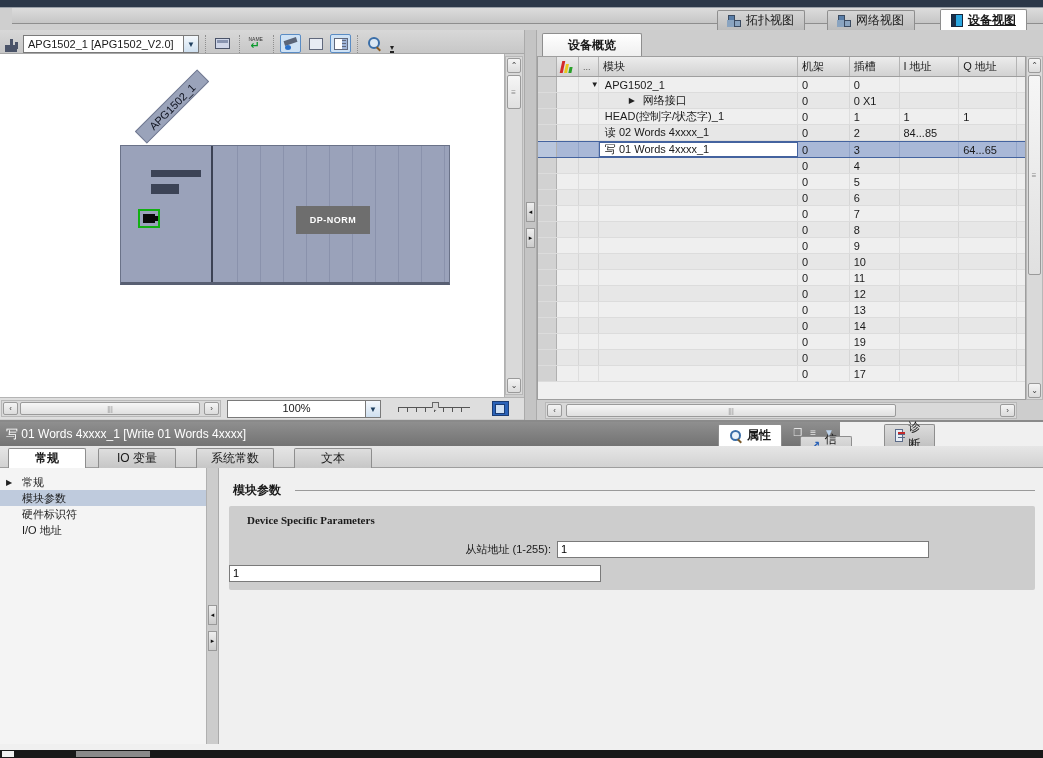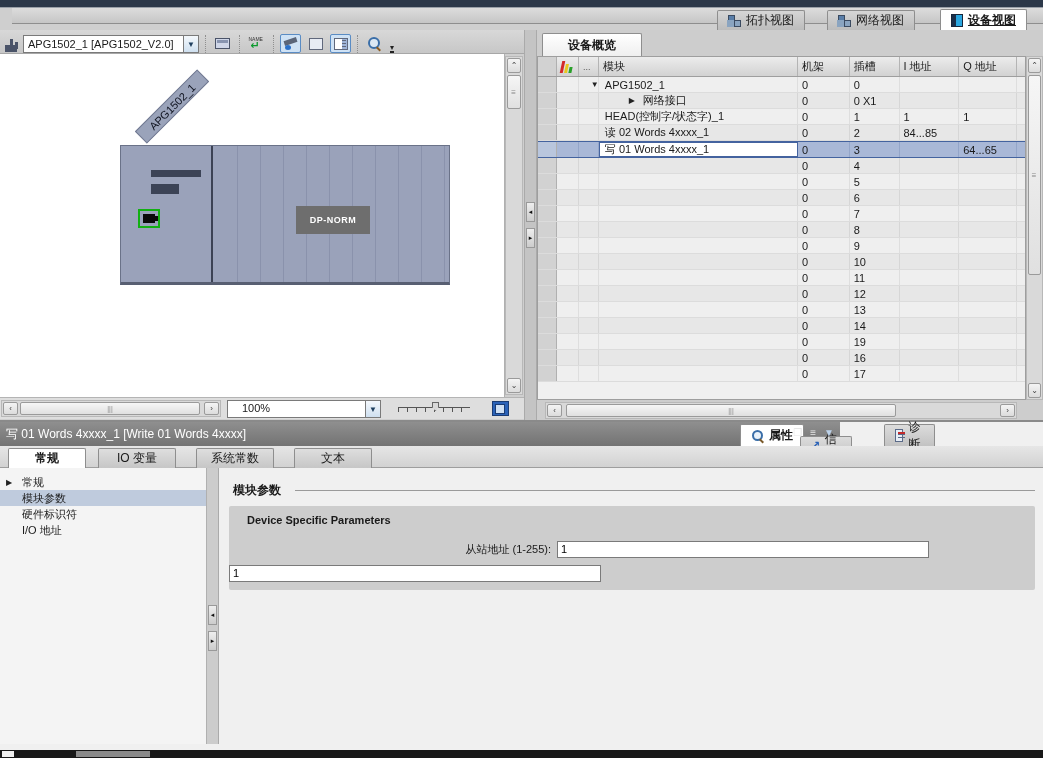--- a/index.html
+++ b/index.html
@@ -71,21 +71,21 @@
   .sb-h-thumb { position:absolute; top:1px; bottom:1px; background:linear-gradient(#f6f6f6,#e0e0e0); border:1px solid #9a9a9a; border-radius:2px; display:flex; align-items:center; justify-content:center; color:#888; font-size:7px; }
 
   
   #cv-split { left:524px; top:30px; width:13px; height:390px; background:#c4c4c4; border-left:1px solid #aaa; border-right:1px solid #aaa; }
   .split-btn { position:absolute; left:1px; width:9px; height:20px; background:linear-gradient(#eee,#ccc); border:1px solid #999; font-size:7px; color:#111; display:flex; align-items:center; justify-content:center; }
 
   
   #cv-bottom { left:0; top:397px; width:524px; height:22px; background:#dedede; border-top:1px solid #b4b4b4; }
   #cv-hscroll { position:absolute; left:1px; top:2px; width:220px; height:17px; background:#d9d9d9; border:1px solid #b8b8b8; }
   #zoom-combo { position:absolute; left:227px; top:2px; width:154px; height:18px; background:#fff; border:1px solid #7a7a7a; display:flex; }
-  #zoom-combo .cb-text { flex:1; padding:1px 14px; }
+  #zoom-combo .cb-text { flex:1; padding:1px 20px;text-align:center; }
   .ruler { position:absolute; left:398px; top:9px; width:72px; height:5px; border-top:1px solid #555;
            background:repeating-linear-gradient(90deg,#555 0 1px,transparent 1px 9px); }
   .ruler-thumb { position:absolute; left:432px; top:4px; width:7px; height:9px; background:#d8d8d8; border:1px solid #666; clip-path:polygon(0 0,100% 0,100% 55%,50% 100%,0 55%); }
   .ico-fit { position:absolute; left:492px; top:3px; width:17px; height:15px; background:#2a62b8; border:1px solid #1a3c74; }
   .ico-fit:before{content:"";position:absolute;left:2px;top:2px;width:8px;height:8px;background:#cfe0f4;border:1px solid #1a3c74;}
 
   
   #ovpane { left:537px; top:30px; width:506px; height:390px; background:#cdcdcd; }
   #ov-tab { position:absolute; left:5px; top:3px; width:100px; height:23px; background:linear-gradient(#fff,#efefef); border:1px solid #8e8e8e; border-bottom:none; border-radius:2px 2px 0 0; display:flex; align-items:center; justify-content:center; font-weight:bold; font-size:12px; }
   #ov-table { position:absolute; left:0; top:26px; width:489px; height:344px; background:#f0f0f0; border:1px solid #9e9e9e; overflow:hidden; }
@@ -146,21 +146,21 @@
   #prop-tree { position:absolute; left:0; top:46px; width:207px; height:276px; background:#f4f4f4; border-right:1px solid #b0b0b0; padding-top:6px; }
   .tree-item { height:16px; display:flex; align-items:center; padding-left:22px; font-size:11px; position:relative; white-space:nowrap; }
   .tree-item .expander { position:absolute; left:6px; }
   .tree-item.selected { background:#bfcbdd; }
   #tree-split { position:absolute; left:207px; top:46px; width:12px; height:276px; background:#cccccc; border-right:1px solid #aaa; }
 
   #prop-content { position:absolute; left:219px; top:46px; width:824px; height:276px; background:#f0f0f0; overflow:hidden; }
   .section-title { position:absolute; left:14px; top:14px; font-size:12px; font-weight:bold; white-space:nowrap; }
   .section-rule { position:absolute; left:76px; top:22px; right:8px; border-top:1px solid #9a9a9a; }
   .param-box { position:absolute; left:10px; top:38px; right:8px; height:84px; background:#cdcdcd; border-radius:2px; }
-  .group-title { position:absolute; left:18px; top:8px; font-weight:bold; font-size:11px; }
+  .group-title { position:absolute; left:18px; top:8px; font-weight:bold; font-size:11px;font-family:Liberation Serif, serif; }
   .field-row { position:absolute; left:0; right:0; height:18px; display:flex; align-items:center; }
   .field-row .flabel { width:328px; text-align:right; padding-right:6px; white-space:nowrap; }
   .field-row input { width:372px; height:17px; border:1px solid #7a7a7a; background:#fff; font-family:inherit; font-size:11px; padding:0 3px; }
 
   
   #bottombar { left:0; top:750px; width:1043px; height:8px; background:#181818; }
   #bottombar .sq { position:absolute; left:2px; top:1px; width:12px; height:6px; background:#f0f0f0; }
   #bottombar .seg { position:absolute; left:76px; top:1px; width:74px; height:6px; background:#8a8a8a; }
 </style>
 </head>
@@ -539,21 +539,21 @@
     <div class="sb-h-btn" style="left:1px;">‹</div>
     <div class="sb-h-thumb" style="left:20px; width:330px;">|||</div>
     <div class="sb-h-btn" style="right:1px;">›</div>
   </div>
   <div id="ov-corner"></div>
 </div>
 
 <div id="props" class="abs">
   <div id="prop-titlebar">
     <span>写 01 Words 4xxxx_1 [Write 01 Words 4xxxx]</span>
-    <div class="ptab active" style="left:740px;">
+    <div class="ptab active" style="left:718px;">
       <span class="ico-mag"></span>
       <span>属性</span>
     </div>
     <div class="ptab" style="left:800px;margin-top:12px;">
       <span class="ico-info"></span>
       <span>信息</span>
     </div>
     <div class="ptab" style="left:884px;">
       <span class="ico-diag"></span>
       <span>诊断</span>

